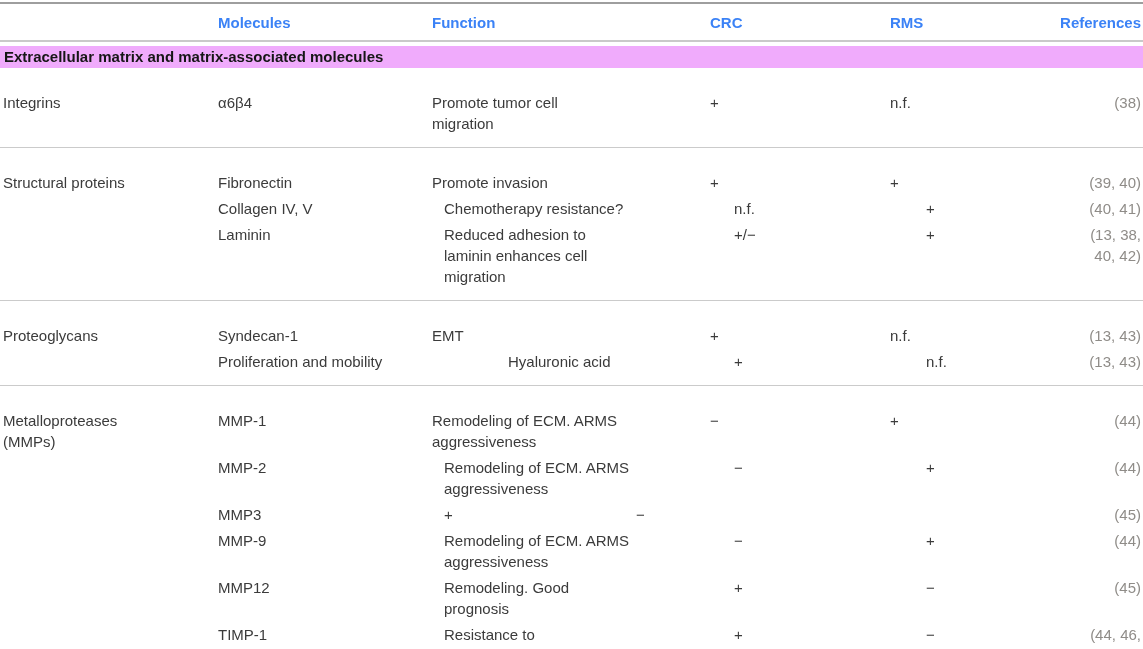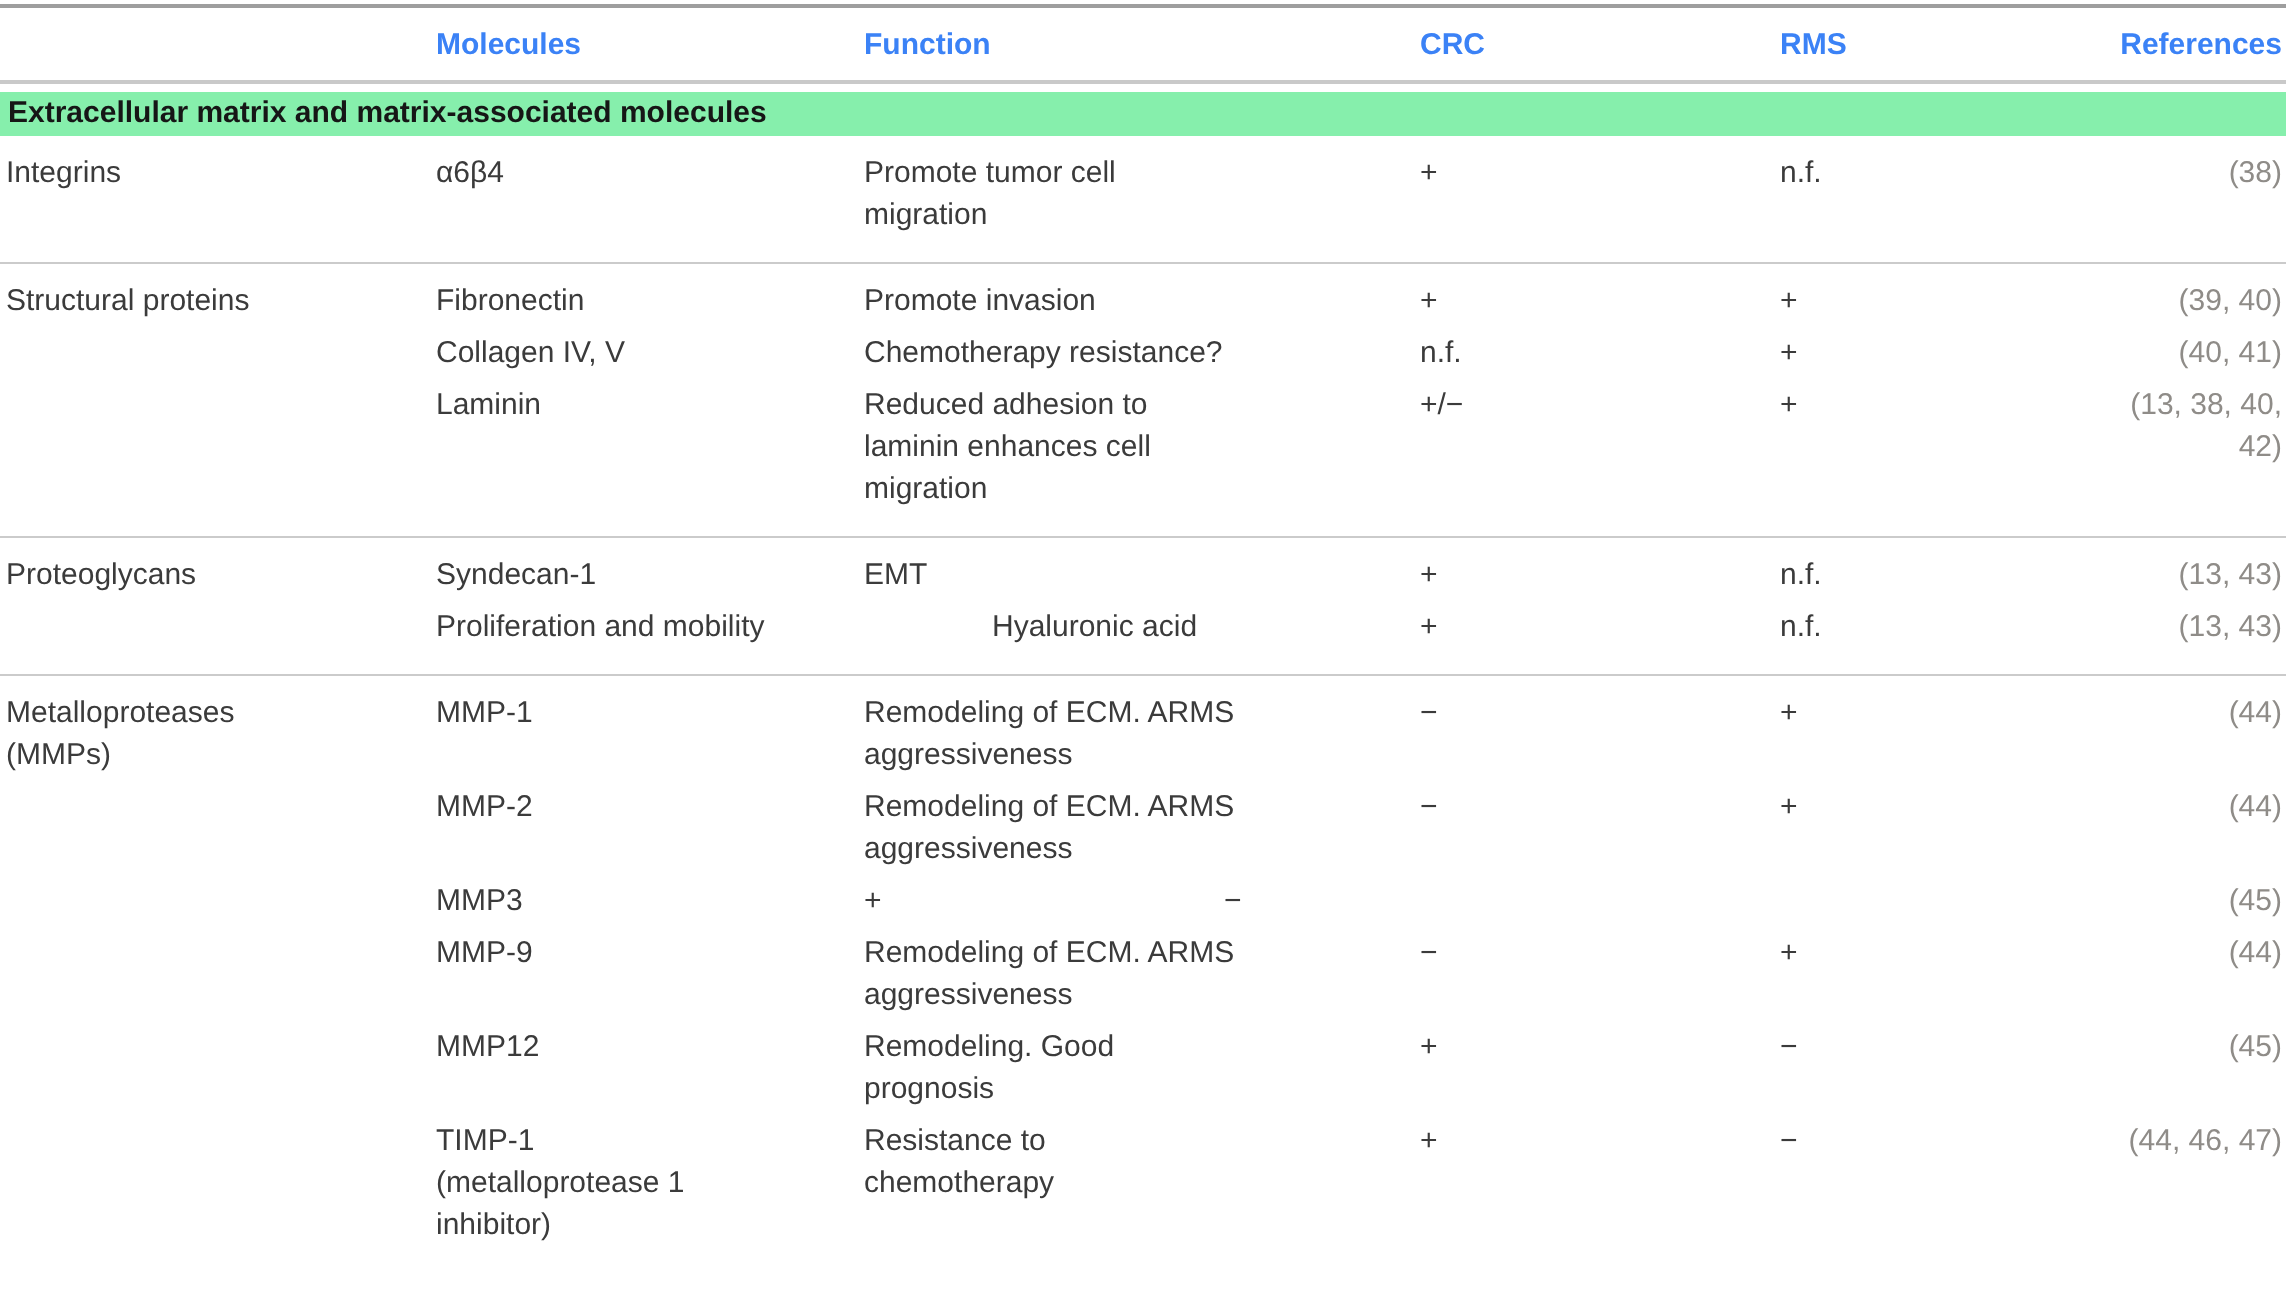--- a/index.html
+++ b/index.html
@@ -32,45 +32,45 @@
     padding: 9px 0 8px 0;
     font-weight: bold;
     color: #3b82f6;
     line-height: 19px;
   }
 
   .section-bar {
     margin-top: 4px;
     height: 22px;
     line-height: 22px;
-    background: #86efac;
+    background: #f0abfc;
     color: #161616;
     font-weight: bold;
     padding-left: 4px;
     box-sizing: border-box;
   }
 
   .group {
     display: flex;
-    padding: 8px 0 13px 0;
+    padding: 24px 0 13px 0;
   }
   .group + .group {
     border-top: 1px solid #cbcbcb;
   }
 
   .c-cat      { width: 218px; box-sizing: border-box; padding-left: 3px; flex: none; }
   .c-mol      { width: 214px; flex: none; }
   .c-fun      { width: 278px; flex: none; }
   .c-crc      { width: 150px; flex: none; }
   .c-rms      { width: 150px; flex: none; margin-left: 30px; }
   .c-ref      { flex: 1 1 auto; text-align: right; padding-right: 2px; }
 
   .rows { flex: 1 1 auto; display: flex; flex-direction: column; }
   .row { display: flex; line-height: 21px; justify-content: flex-end; }
-  .row + .row { margin-top: 5px; }
+  .row + .row { margin-top: 5px; gap: 12px; }
 
   .cell, .category { white-space: pre-line; line-height: 21px; }
   .category { color: #3b3b3b; }
   .refs { color: #8f8c88; }
 </style>
 </head>
 <body>
 
 <div class="table-wrap">
 

